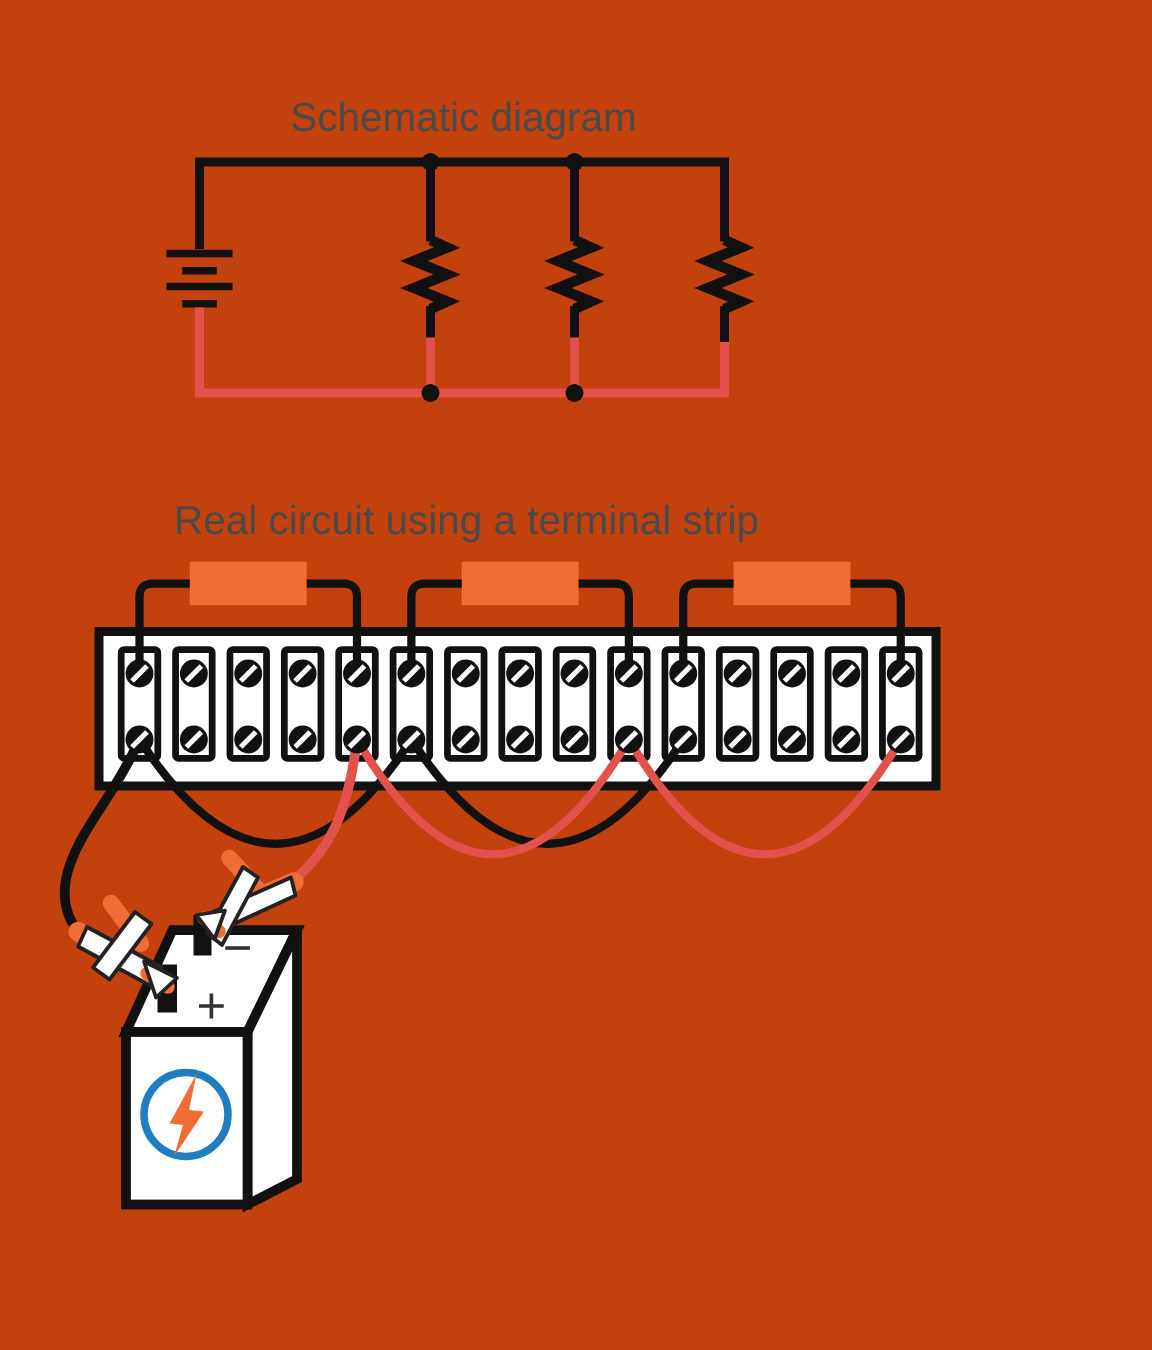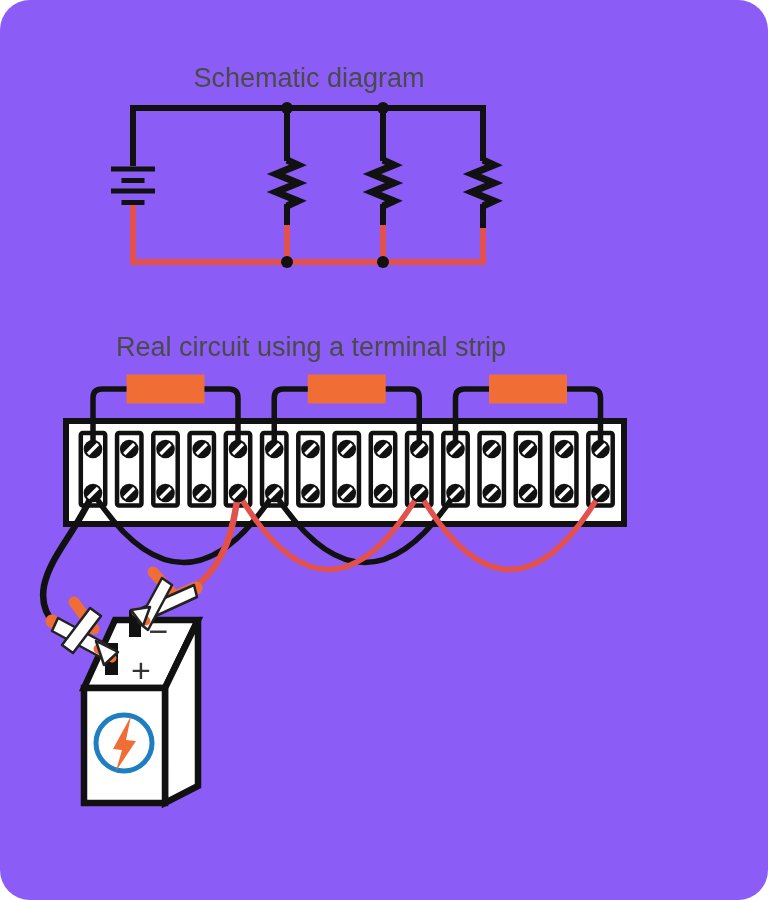--- a/index.html
+++ b/index.html
@@ -1,17 +1,17 @@
 <!DOCTYPE html>
 <html style="--wire-black: #111111; --wire-red: #e2514b; --resistor-orange: #f06e35; --logo-blue: #1f7ec2; --title-gray: #4a4a4a; --label-dark: #333333;"><head>
 <meta charset="utf-8">
 <style>
   html,body{margin:0;padding:0;background:#ffffff;}
-  .stage{position:relative;width:768px;height:900px;background:#8b5cf6;overflow:hidden;
-         font-family:"Liberation Sans",sans-serif;border-radius:30px;}
+  .stage{position:relative;width:768px;height:900px;background:#c2410c;overflow:hidden;
+         font-family:"Liberation Sans",sans-serif;}
   svg{display:block;}
   .title{fill:var(--title-gray,#4a4a4a);font-size:27px;font-family:"Liberation Sans",sans-serif;}
   .wireB{stroke:var(--wire-black,#111);fill:none;}
   .wireR{stroke:var(--wire-red,#e2514b);fill:none;}
   .plate{stroke:var(--wire-black,#111);stroke-linecap:butt;}
   .res-sym{stroke:var(--wire-black,#111);stroke-width:7;fill:none;stroke-linejoin:miter;}
   .dot{fill:var(--wire-black,#111);}
   .strip-box{fill:#fff;stroke:var(--wire-black,#111);stroke-width:6;}
   .cell{fill:#fff;stroke:var(--wire-black,#111);stroke-width:4.5;}
   .screw-head{fill:var(--wire-black,#111);}

